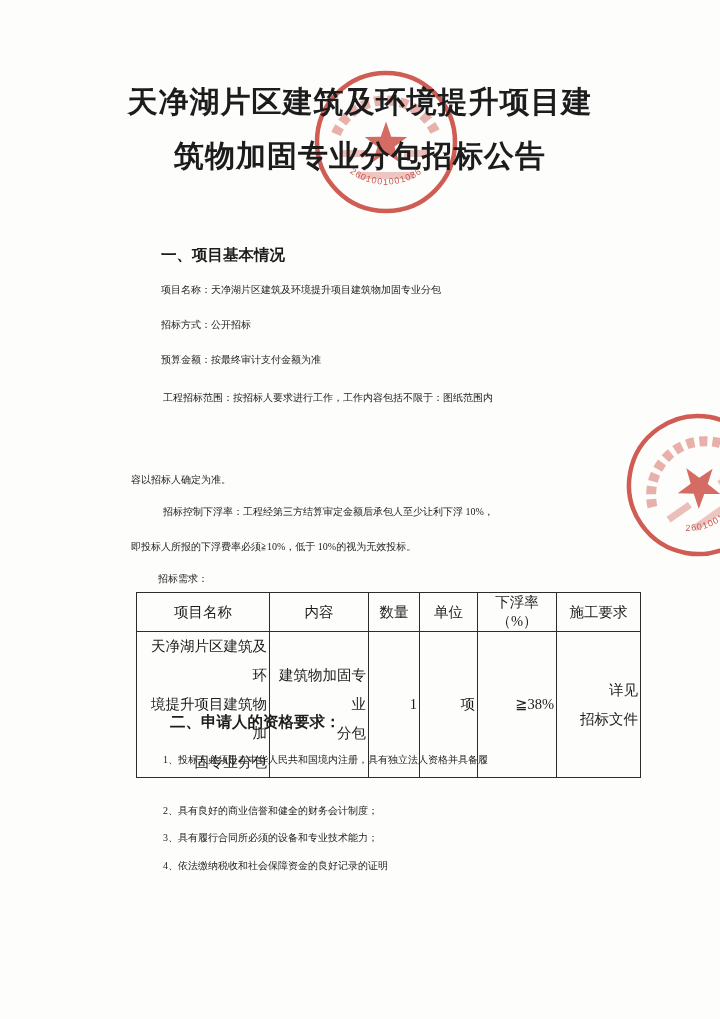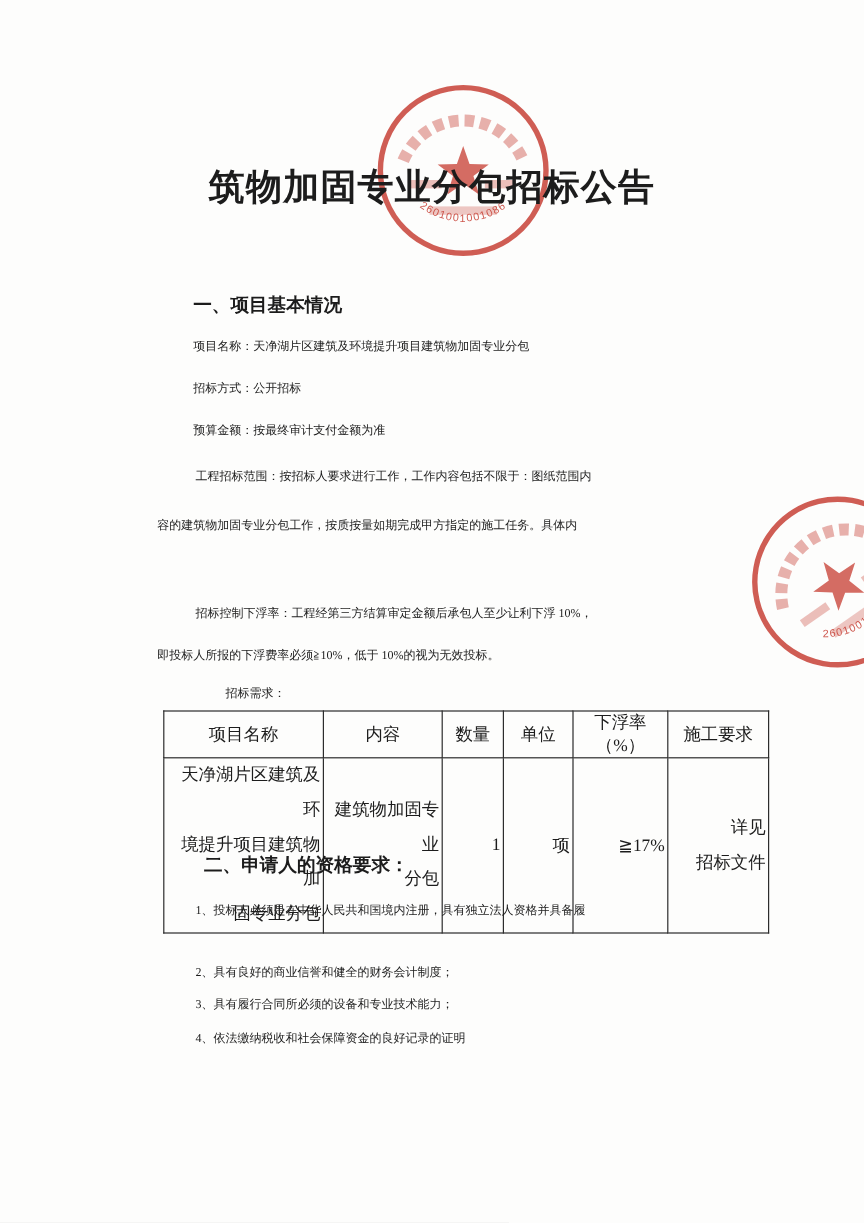--- a/index.html
+++ b/index.html
@@ -82,31 +82,32 @@
       <rect x="98" y="88" width="26" height="7" fill="#c5382c" opacity="0.35"></rect>
       <rect x="52" y="110" width="56" height="7" fill="#c5382c" opacity="0.3"></rect>
       <polygon points="0,-20 4.7,-6.47 19.02,-6.18 7.6,2.47 11.76,16.18 0,8 -11.76,16.18 -7.6,2.47 -19.02,-6.18 -4.7,-6.47" transform="translate(80,82) scale(1.12)" fill="#c5382c" opacity="0.8"></polygon>
       <path id="arcB" d="M 26 90 A 61 61 0 0 0 134 90" fill="none"></path>
       <text font-size="9" letter-spacing="1" fill="#c5382c" opacity="0.9" font-family="Liberation Sans, sans-serif">
         <textPath href="#arcB" startOffset="50%" text-anchor="middle">2601001001086</textPath>
       </text>
     </svg>
   </div>
 
+  <div class="title-line" style="top:82px;">天净湖片区建筑及环境提升项目建</div>
   <div class="title-line" style="top:136px;">筑物加固专业分包招标公告</div>
 
   <div class="line bold" style="left:161px;top:244px;">一、项目基本情况</div>
   <div class="line" style="left:161px;top:279px;">项目名称：天净湖片区建筑及环境提升项目建筑物加固专业分包</div>
   <div class="line" style="left:161px;top:314px;">招标方式：公开招标</div>
   <div class="line" style="left:161px;top:349px;">预算金额：按最终审计支付金额为准</div>
   <div class="line" style="left:163px;top:387px;">工程招标范围：按招标人要求进行工作，工作内容包括不限于：图纸范围内</div>
-  <div class="line" style="left:131px;top:428px;">容的建筑物加固专业分包工作，按质按量如期完成甲方指定的施工任务。具体内</div>
+  <div class="line" style="left:131px;top:469px;">容以招标人确定为准。</div>
   <div class="line" style="left:163px;top:501px;">招标控制下浮率：工程经第三方结算审定金额后承包人至少让利下浮 10%，</div>
   <div class="line" style="left:131px;top:536px;">即投标人所报的下浮费率必须≧10%，低于 10%的视为无效投标。</div>
-  <div class="line" style="left:158px;top:568px;margin-left:30px;">招标需求：</div>
+  <div class="line" style="left:158px;top:568px;">招标需求：</div>
 
   <table class="doc-table">
     <colgroup>
       <col style="width:133px">
         <col style="width:99px">
         <col style="width:51px">
       <col style="width:58px">
         <col style="width:79px">
         <col style="width:84px">
     </colgroup>
@@ -126,21 +127,21 @@
           <div class="cell-line">天净湖片区建筑及环</div>
           <div class="cell-line">境提升项目建筑物加</div>
           <div class="cell-line">固专业分包</div>
         </td>
         <td>
           <div class="cell-line">建筑物加固专业</div>
           <div class="cell-line">分包</div>
         </td>
         <td>1</td>
         <td>项</td>
-        <td>≧17%</td>
+        <td>≧38%</td>
         <td>
           <div class="cell-line">详见</div>
           <div class="cell-line">招标文件</div>
         </td>
       </tr>
     </tbody>
   </table>
 
   <div class="line bold" style="left:170px;top:711px;font-family:Liberation Serif, serif;">二、申请人的资格要求：</div>
   <div class="line" style="left:163px;top:749px;">1、投标人必须是在中华人民共和国境内注册，具有独立法人资格并具备履</div>

